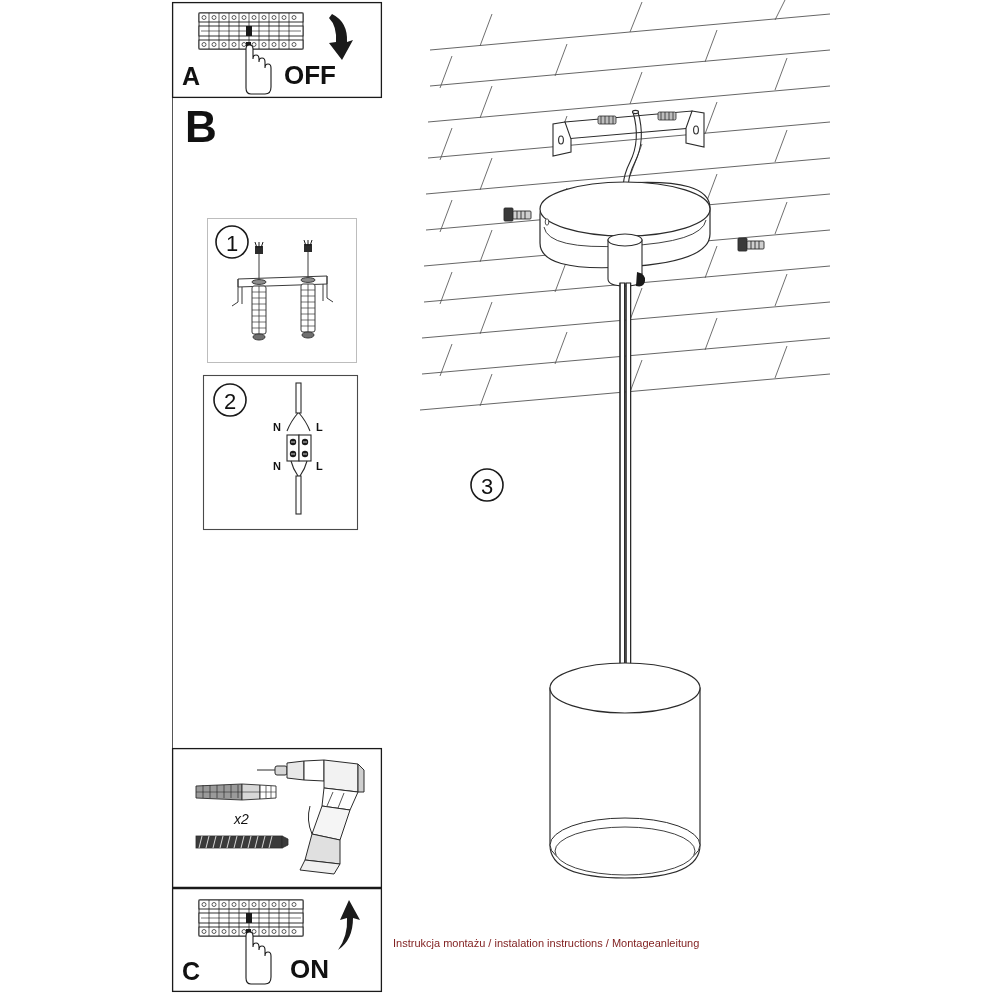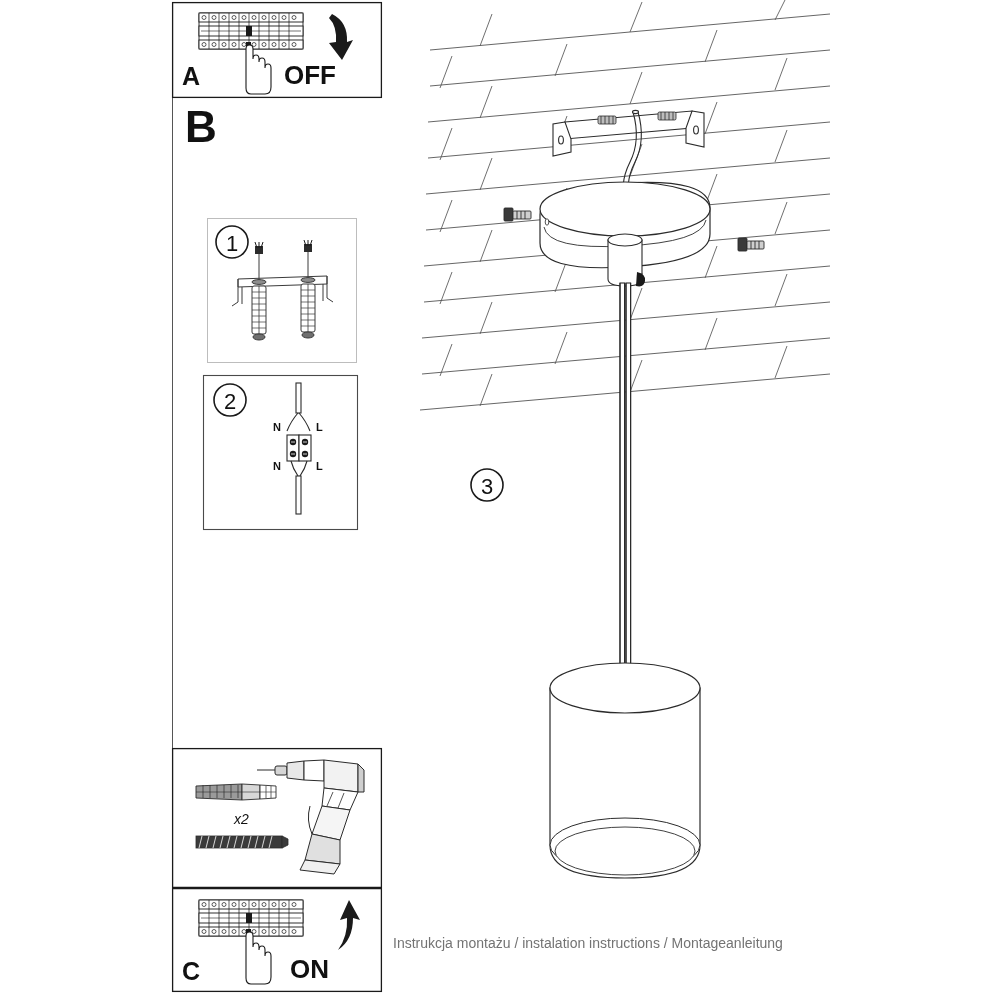--- a/index.html
+++ b/index.html
@@ -2,21 +2,21 @@
 <html><head>
 <meta charset="utf-8">
 <style>
   html,body{margin:0;padding:0;background:#ffffff;}
   body{width:995px;height:995px;position:relative;overflow:hidden;
        font-family:"Liberation Sans",sans-serif;color:#111;}
   #sheet{position:absolute;left:0;top:0;width:995px;height:995px;background:#fff;}
   .abs{position:absolute;}
   .lbl{font-weight:700;line-height:1;}
   svg{display:block;overflow:visible;}
-  .cap{font-size:14px;line-height:18px;color:#737373;white-space:nowrap;}
+  .cap{font-size:11px;line-height:18px;color:#7f1d1d;white-space:nowrap;}
 </style>
 </head>
 <body>
 
 <div id="sheet">
 
   <div class="abs" style="left:172px;top:2px;width:210px;height:96px;">
     <svg width="210" height="96" viewBox="0 0 210 96">
       <rect x="0.6" y="0.6" width="208.8" height="94.8" fill="#fff" stroke="#1a1a1a" stroke-width="1.3"></rect>
 

